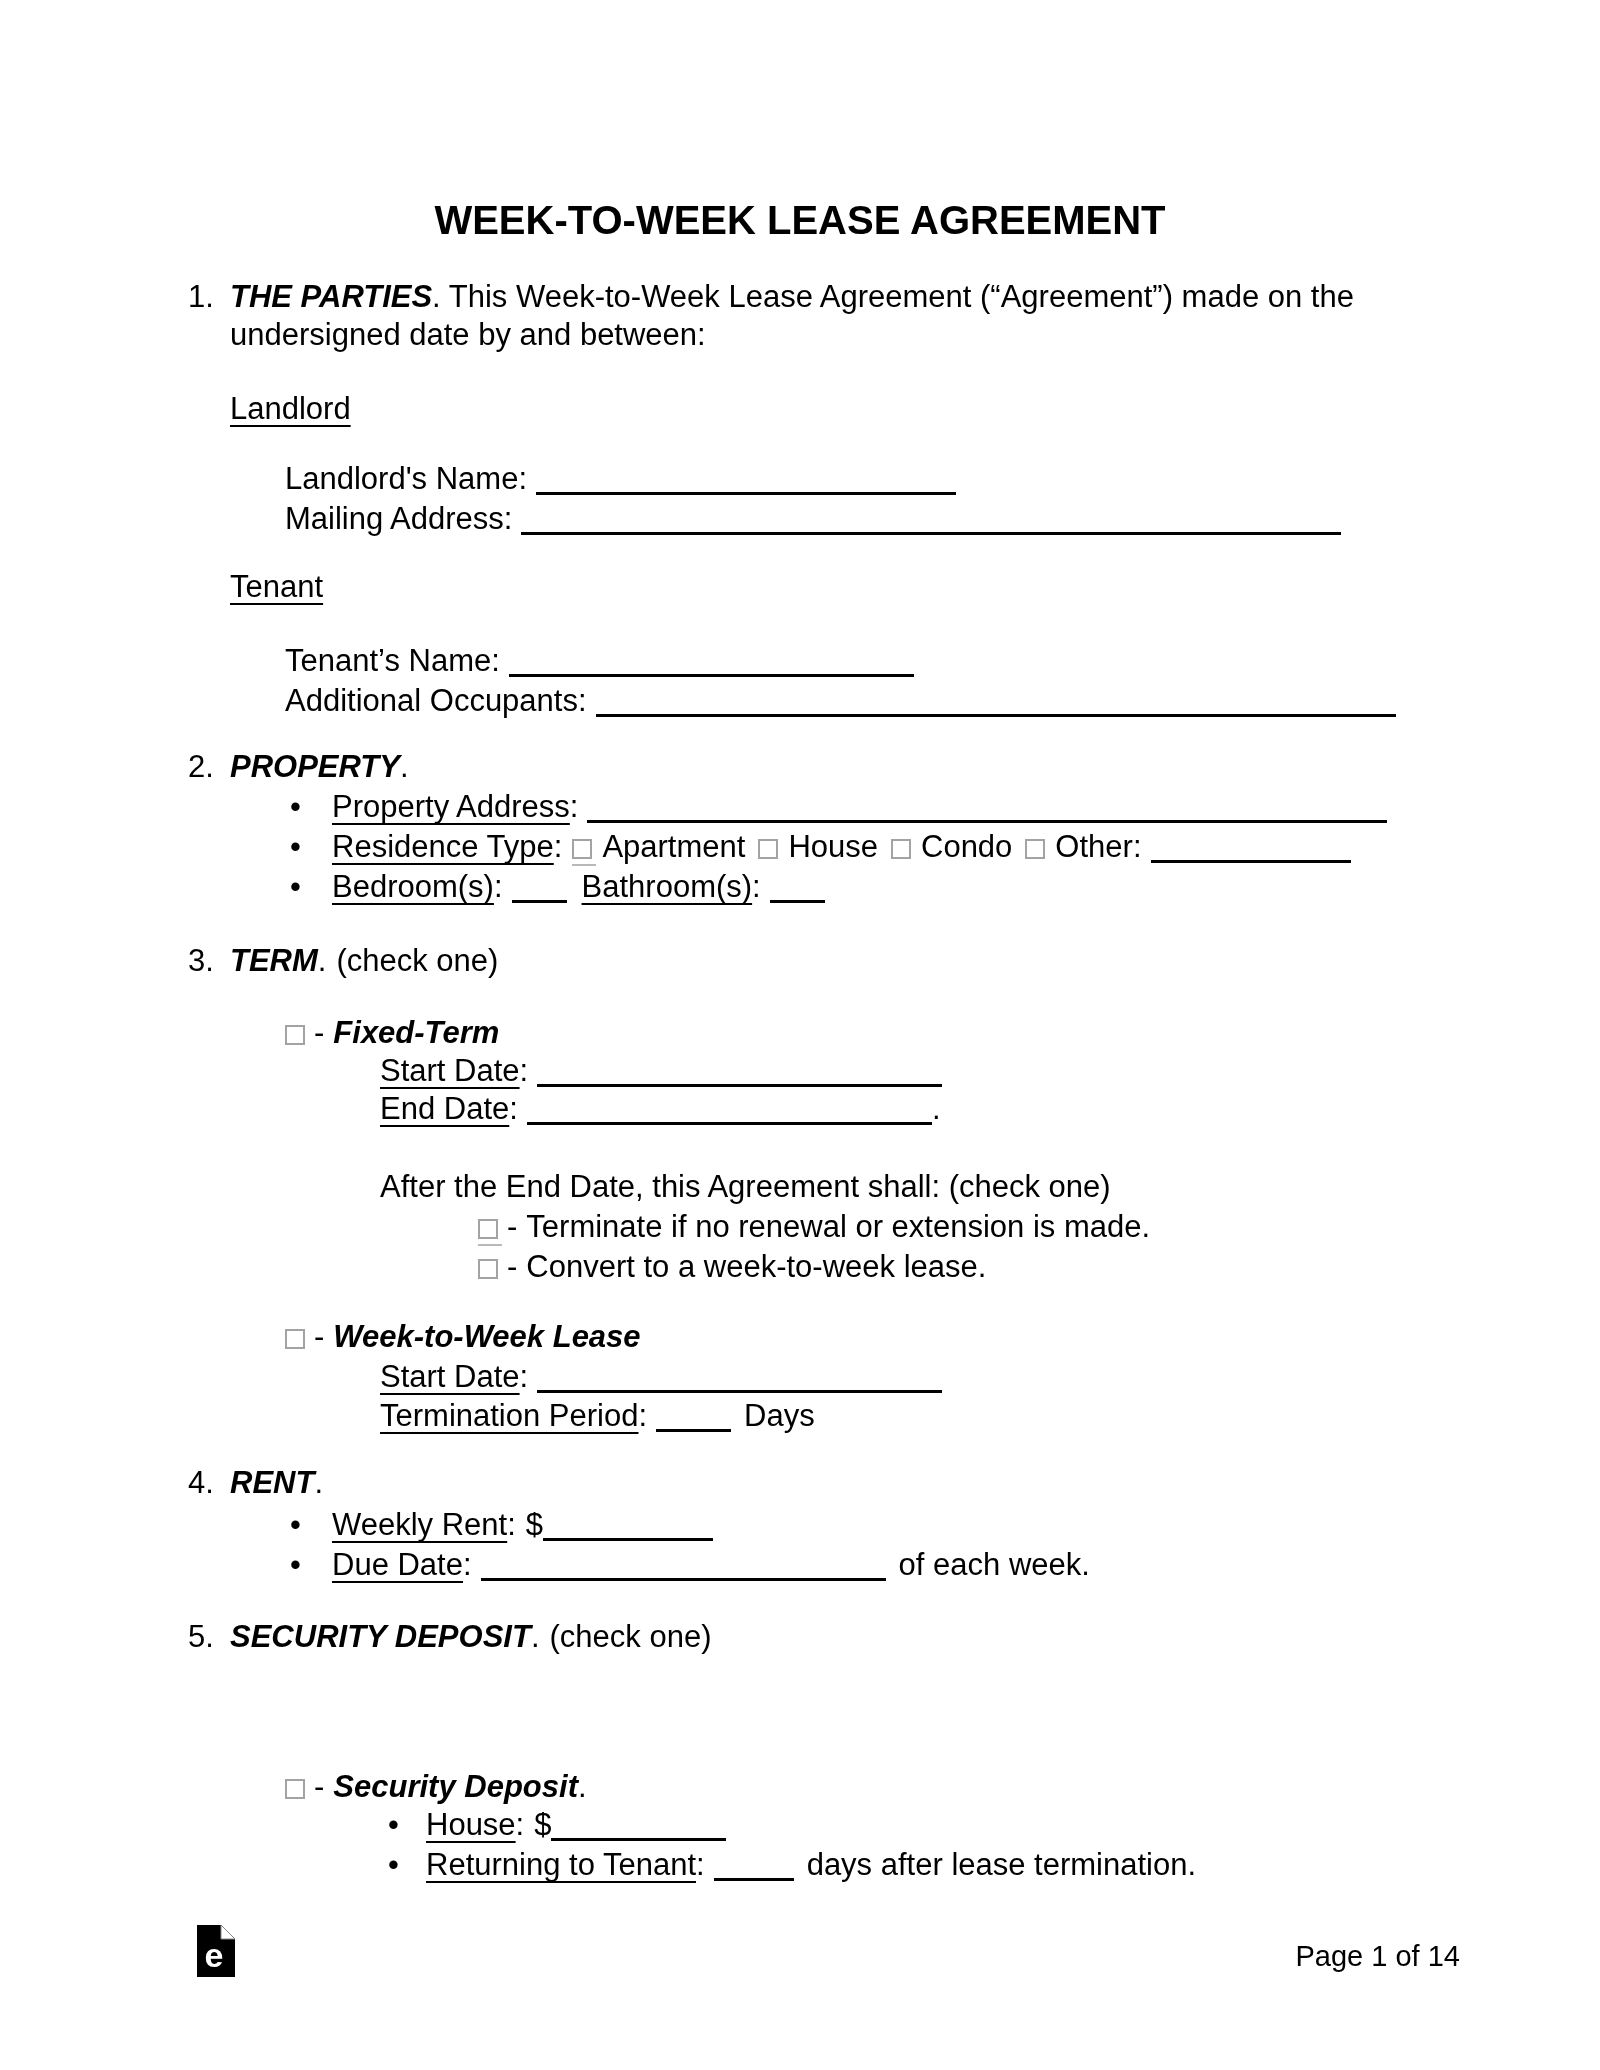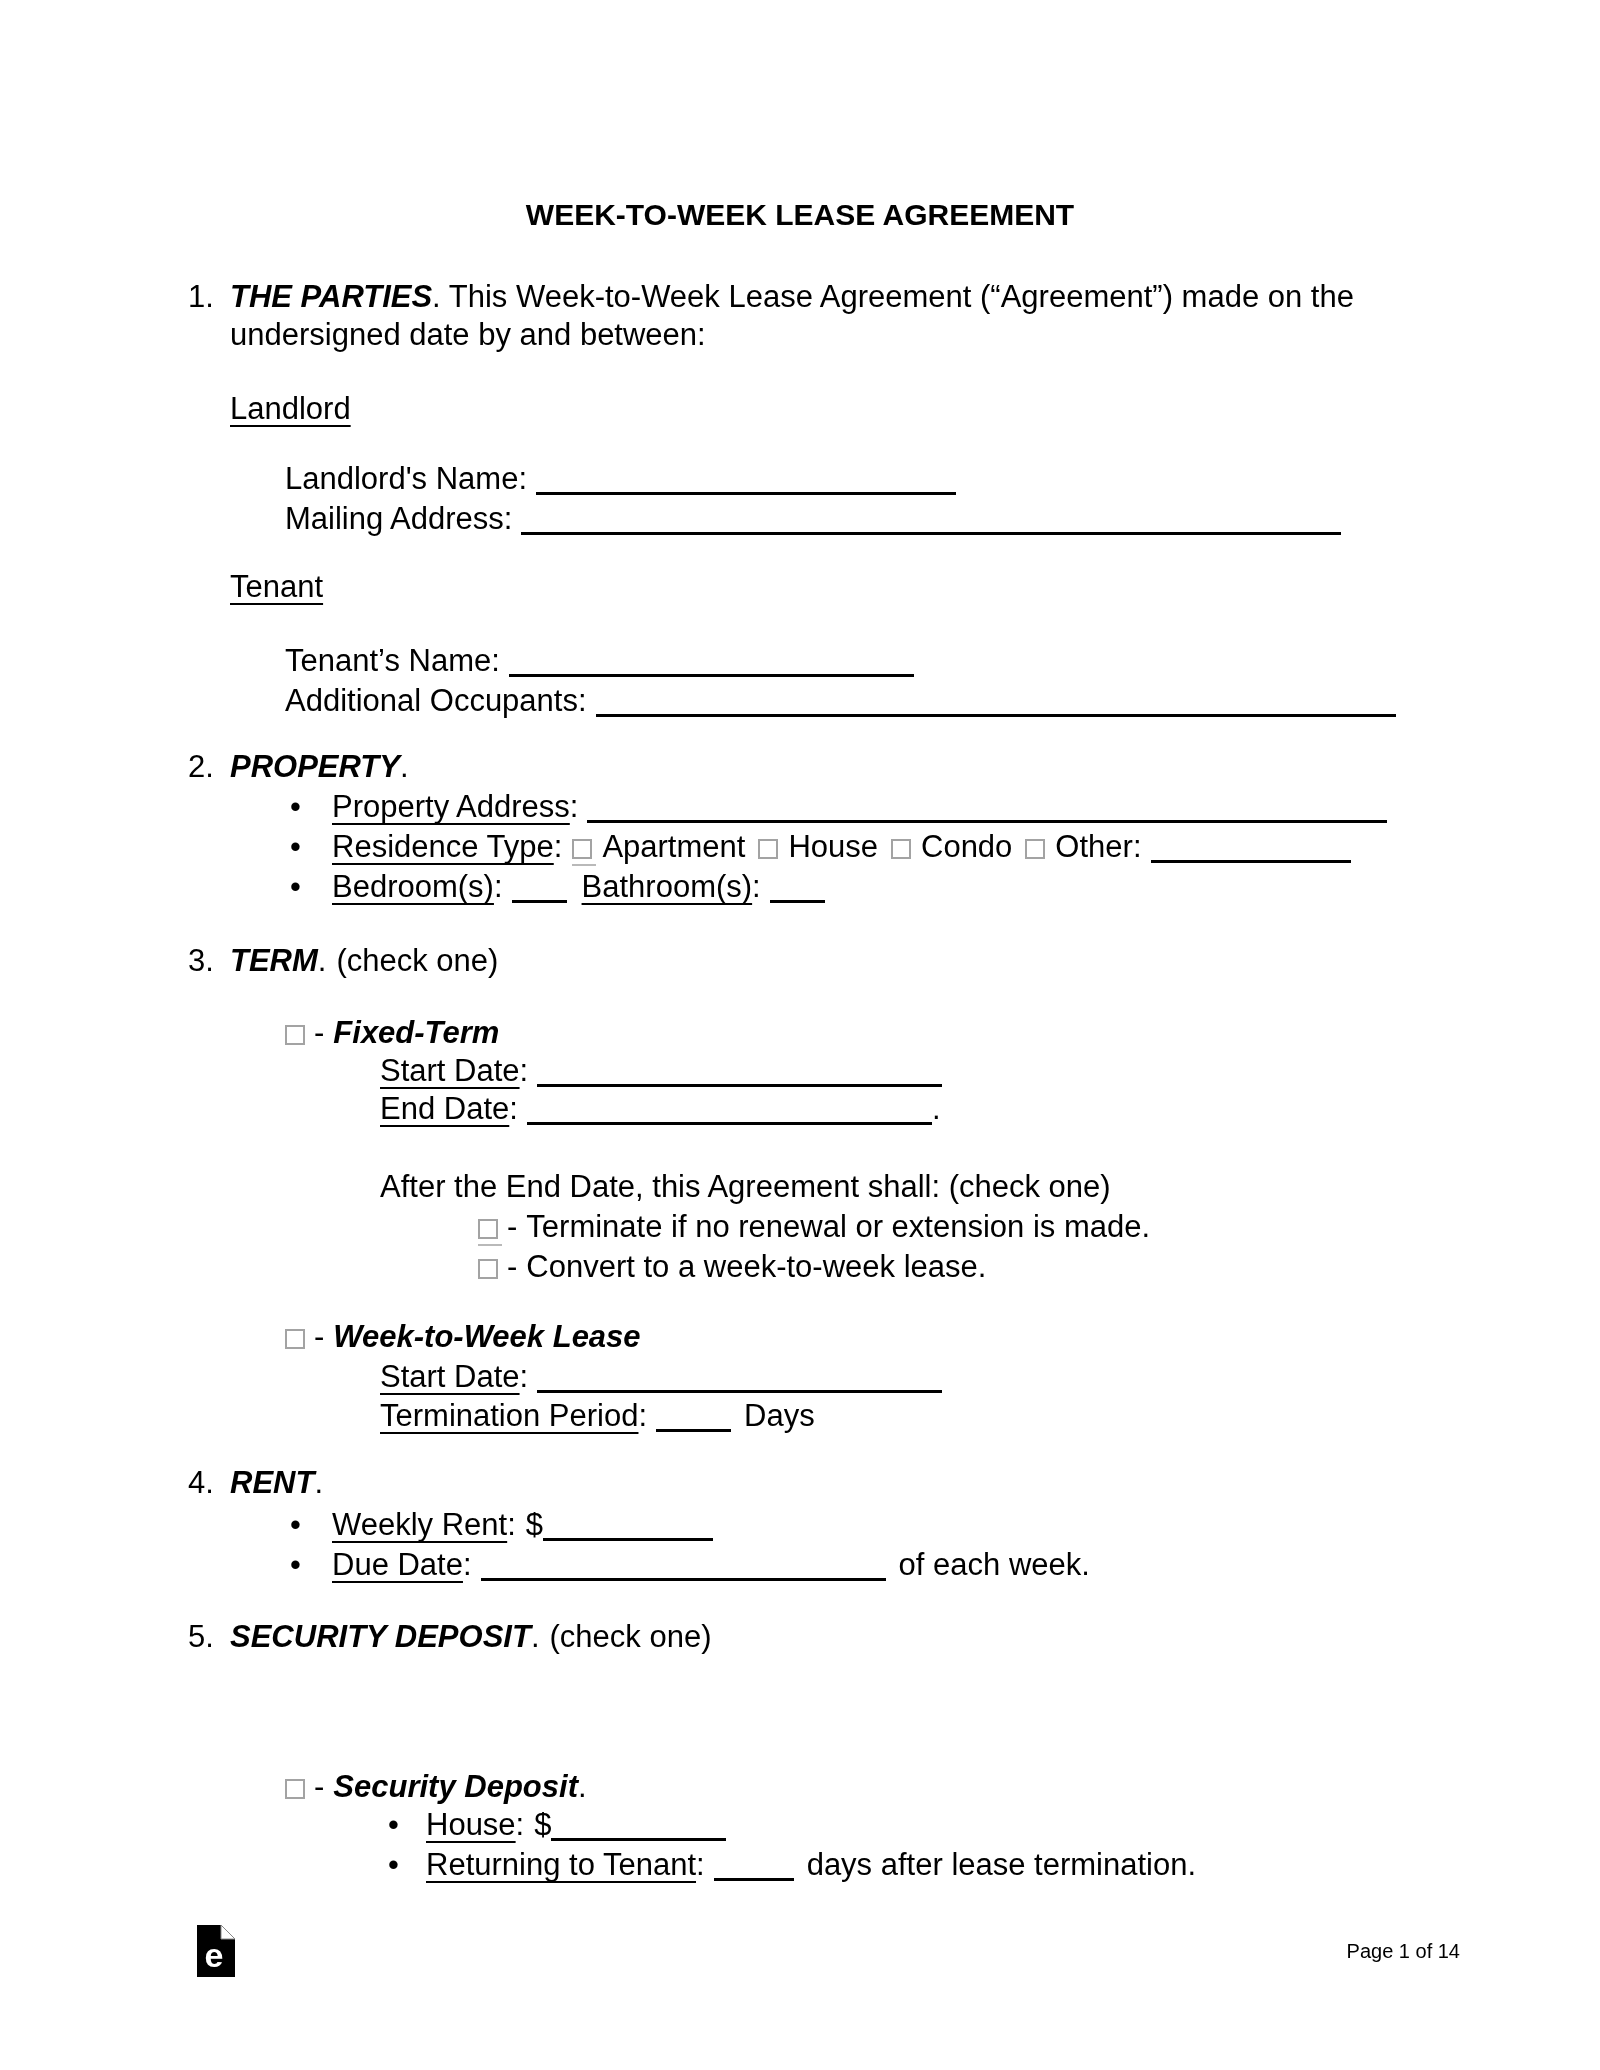--- a/index.html
+++ b/index.html
@@ -23,23 +23,23 @@
     border:2px solid #a3a3a3; background:#fff; vertical-align:-2px; position:relative;
   }
   .cb.u::after {
     content:""; position:absolute; left:-2px; width:24px; bottom:-9px; height:2px; background:#b9b9b9;
   }
   .dash { margin:0 9px; }
   .gap-l { margin-left:10px; }
   .opt { margin-left:10px; margin-right:13px;margin-top:20px; }
   .title {
     position:absolute; left:0; width:100%; text-align:center;
-    font-size:30px; font-weight:bold; letter-spacing:0px;
+    font-size:40px; font-weight:bold; letter-spacing:0px;
   }
-  .footer-page { position:absolute; right:140px; top:1940px; font-size:20px; }
+  .footer-page { position:absolute; right:140px; top:1940px; font-size:29px; }
   .logo { position:absolute; left:197px; top:1925px; }
 </style>
 </head>
 <body>
 
 <div class="page">
 
   <div class="title" style="top:198px;">WEEK-TO-WEEK LEASE AGREEMENT</div>
 
   <div class="row" style="left:188px; top:278px;">

